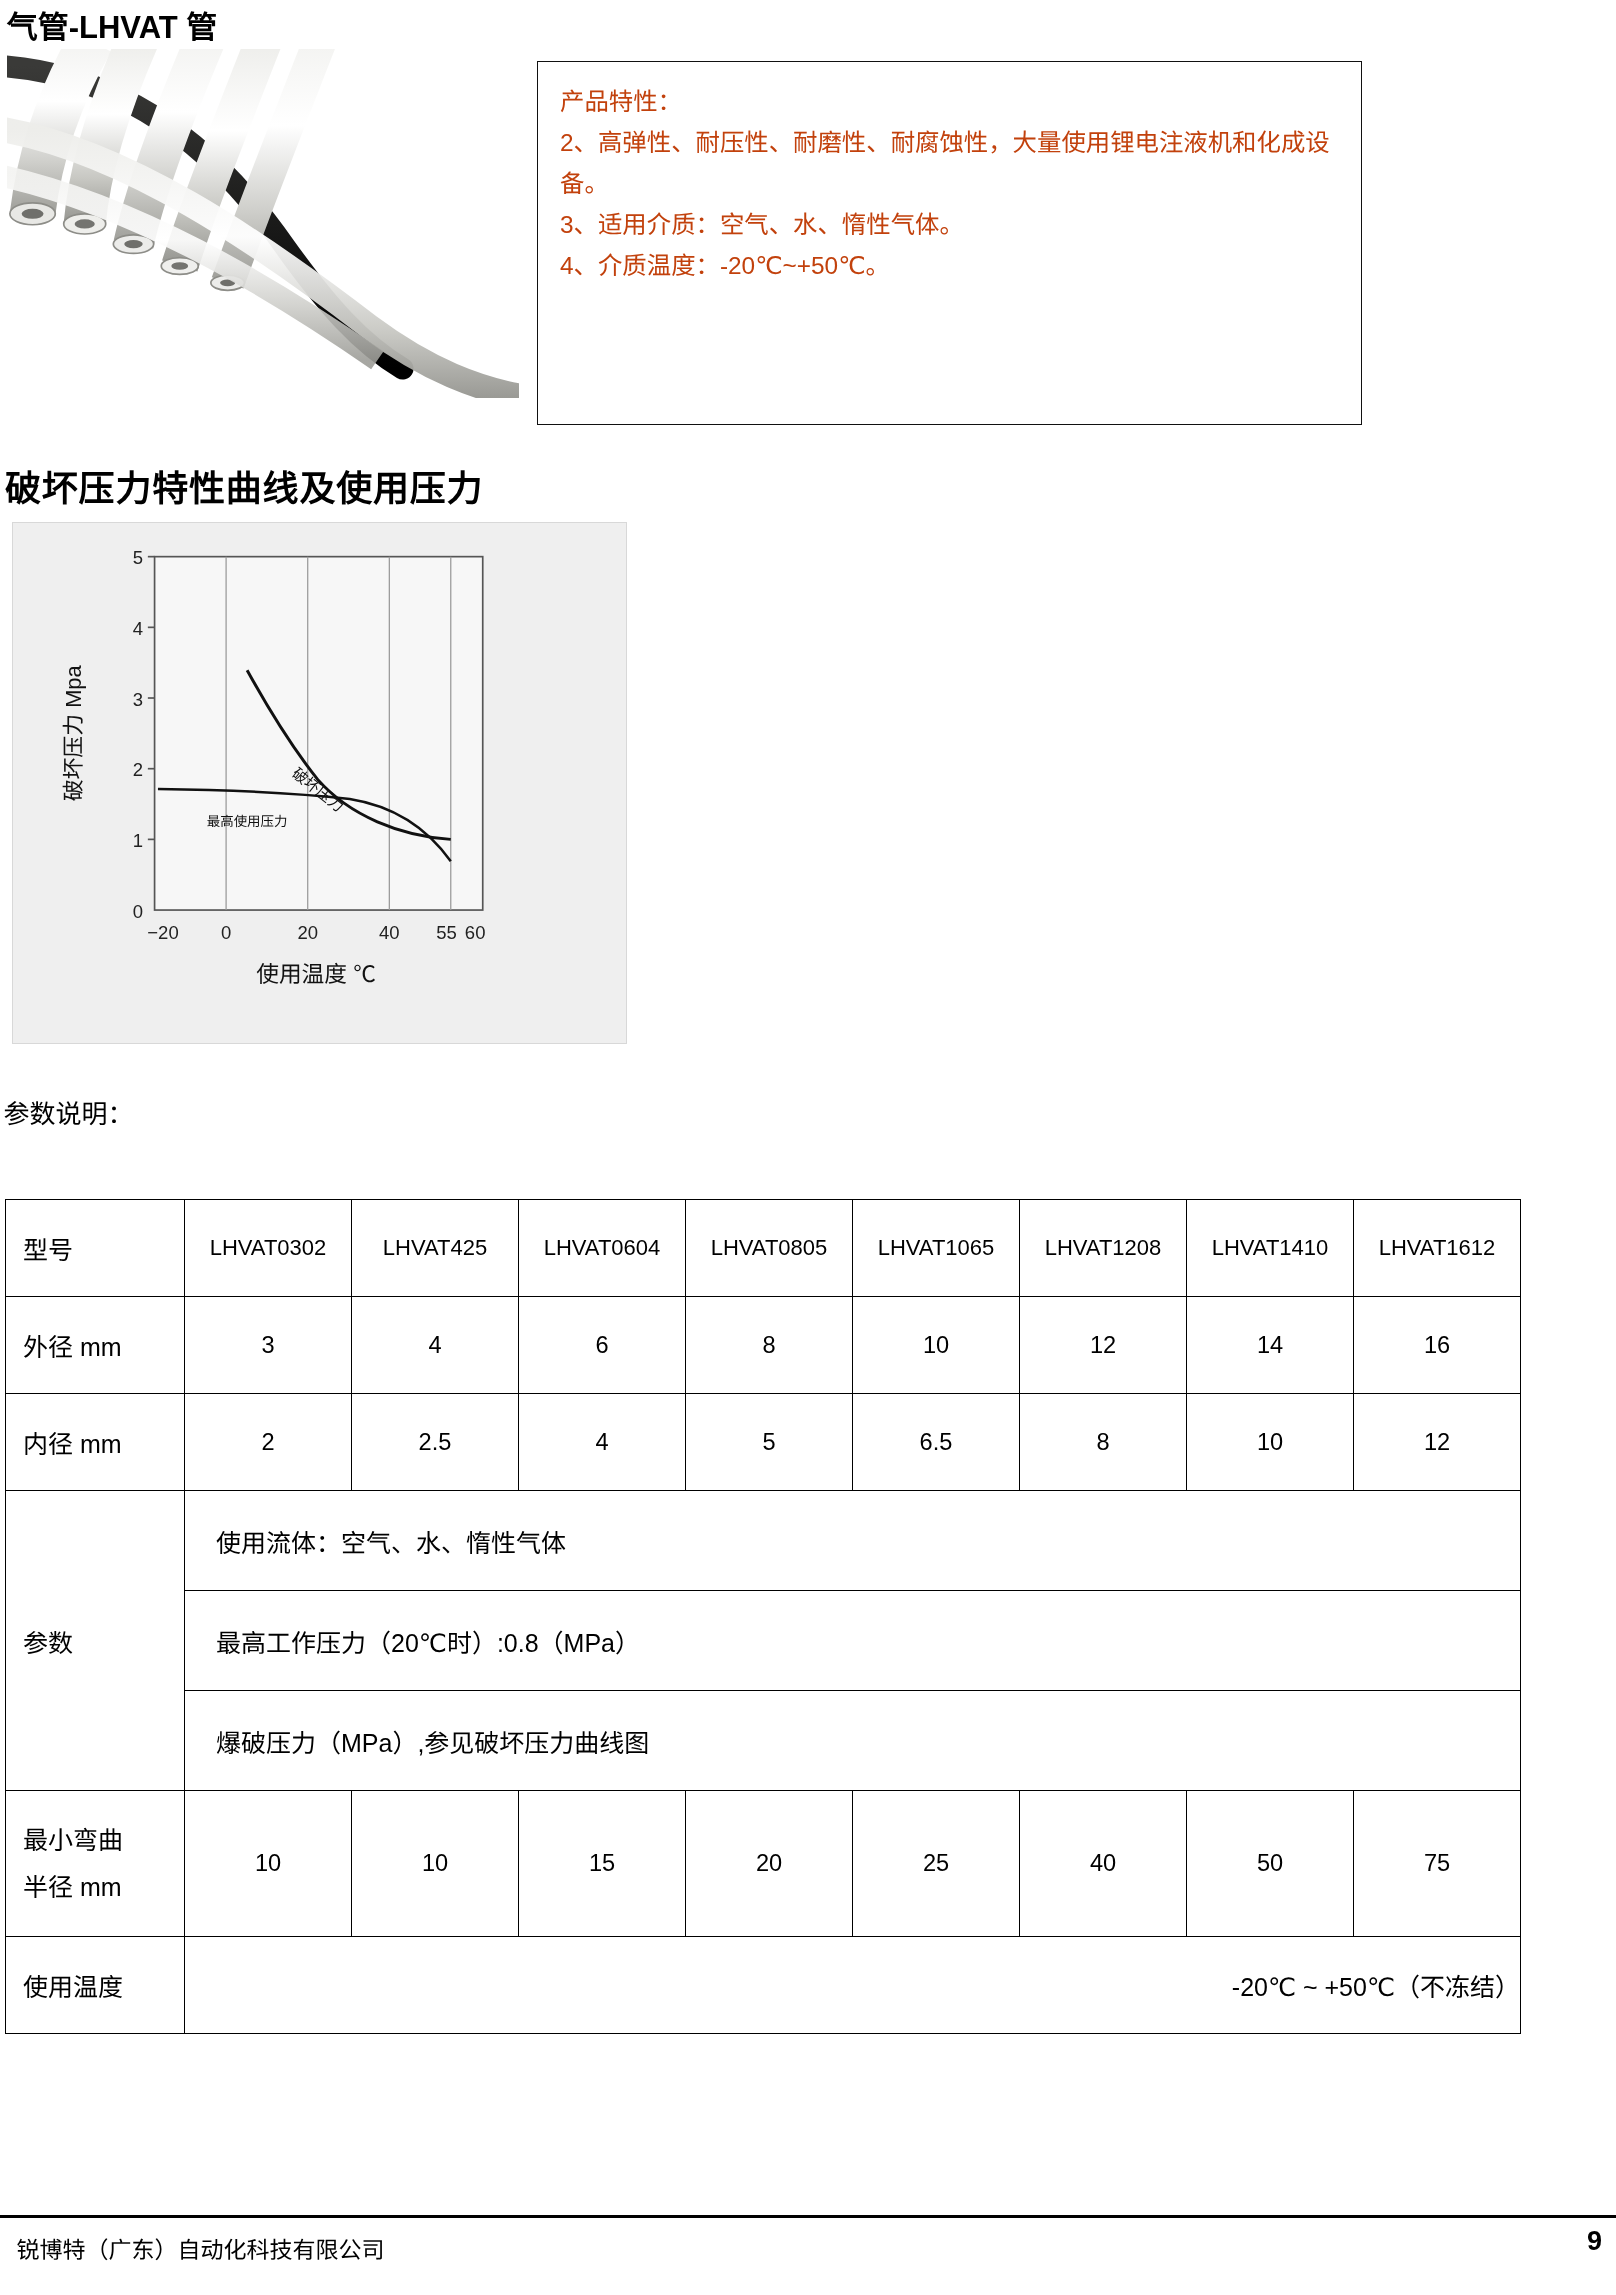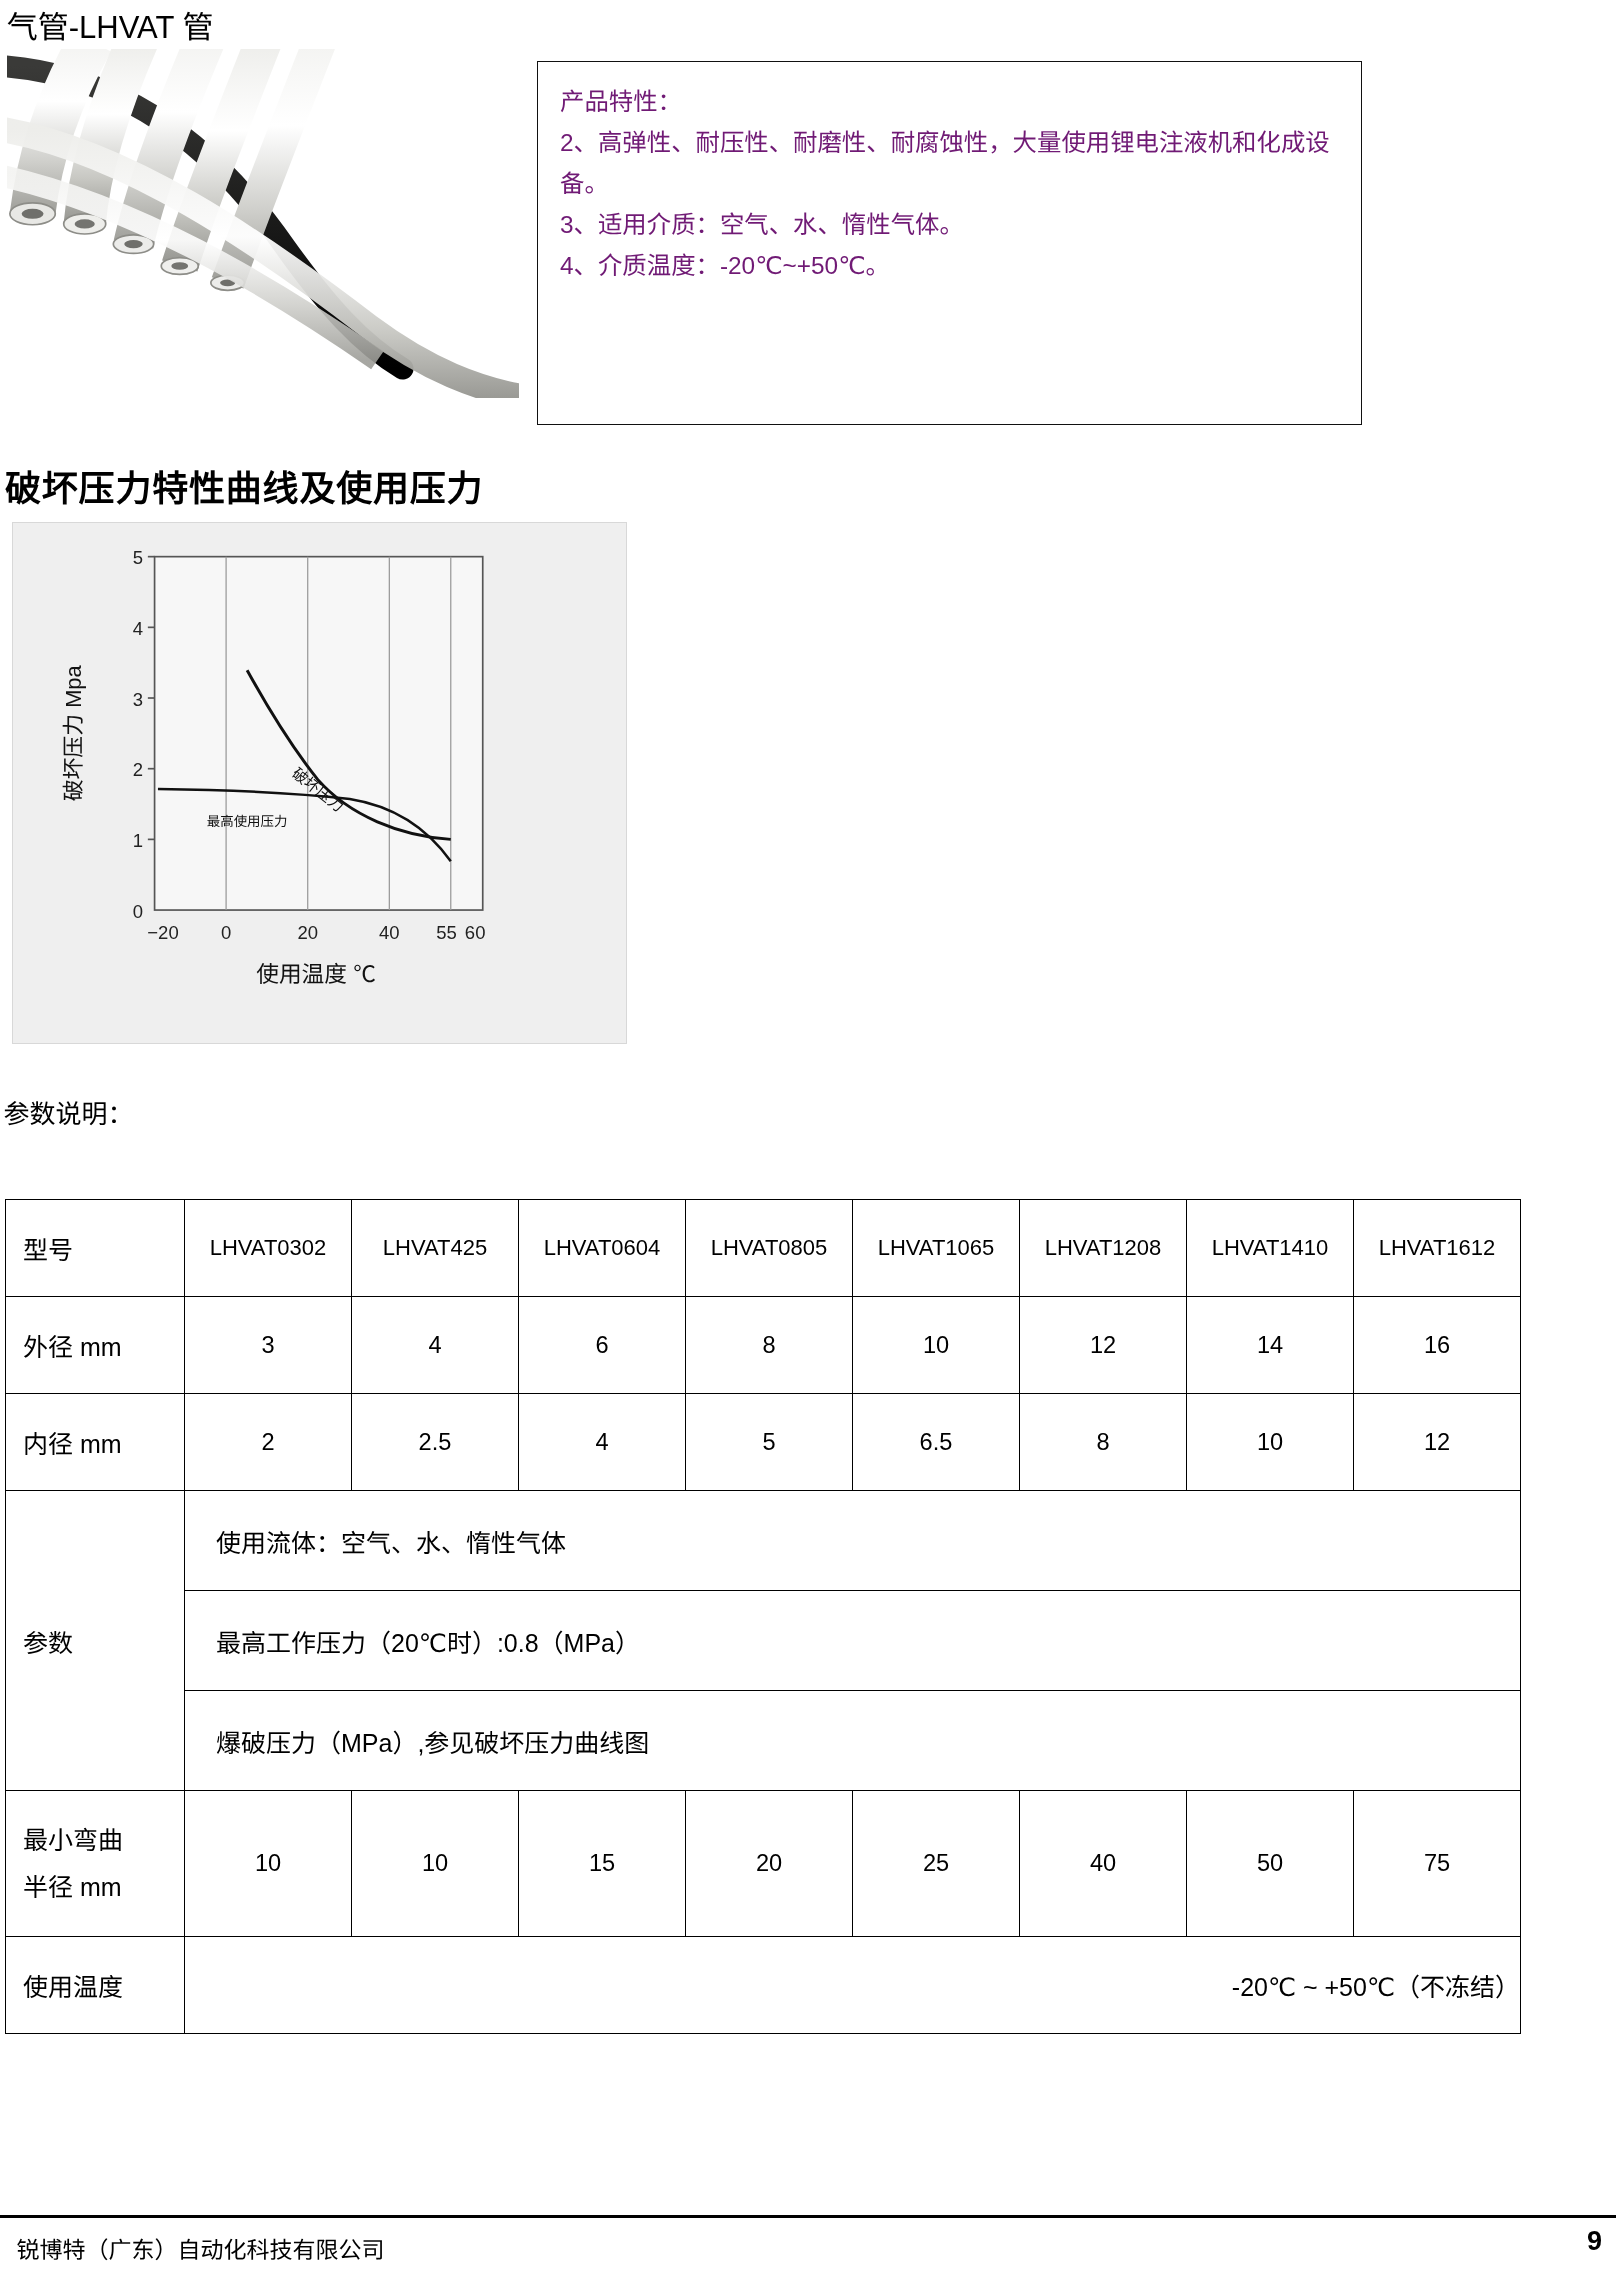--- a/index.html
+++ b/index.html
@@ -22,21 +22,21 @@
     width: 1617px;
     height: 2295px;
   }
 
   
   .title {
     position: absolute;
     left: 6.7px;
     top: 1.7px;
     font-size: 31px;
-    font-weight: normal;
+    font-weight: bold;
     letter-spacing: 0px;
     white-space: nowrap;
   }
 
   
   .tube-photo {
     position: absolute;
     left: 6.7px;
     top: 49px;
     width: 512px;
@@ -52,21 +52,21 @@
     top: 61px;
     width: 825px;
     height: 364px;
     border: 1.7px solid #111111;
     box-sizing: border-box;
     padding: 18.5px 22px 8.4px 22px;
   }
   .features-line {
     font-size: 24.4px;
     line-height: 41px;
-    color: #701a75;
+    color: #c2410c;
     white-space: nowrap;
   }
   .features-line.wrap { white-space: normal; }
 
   
   .curve-title {
     position: absolute;
     left: 5px;
     top: 459px;
     font-size: 36px;

